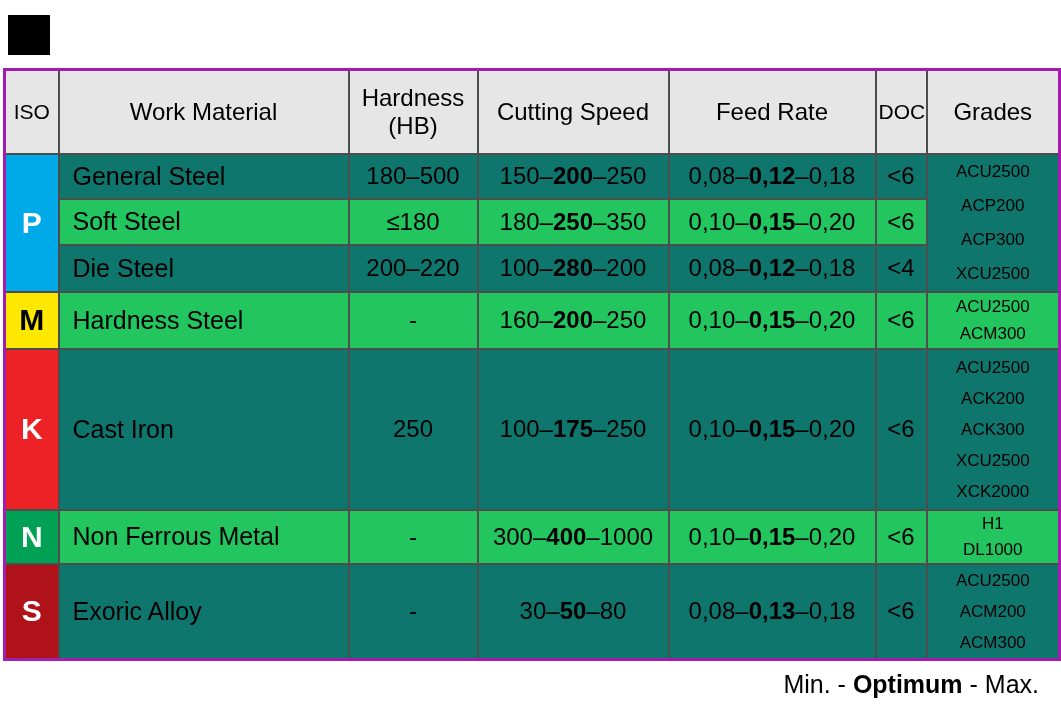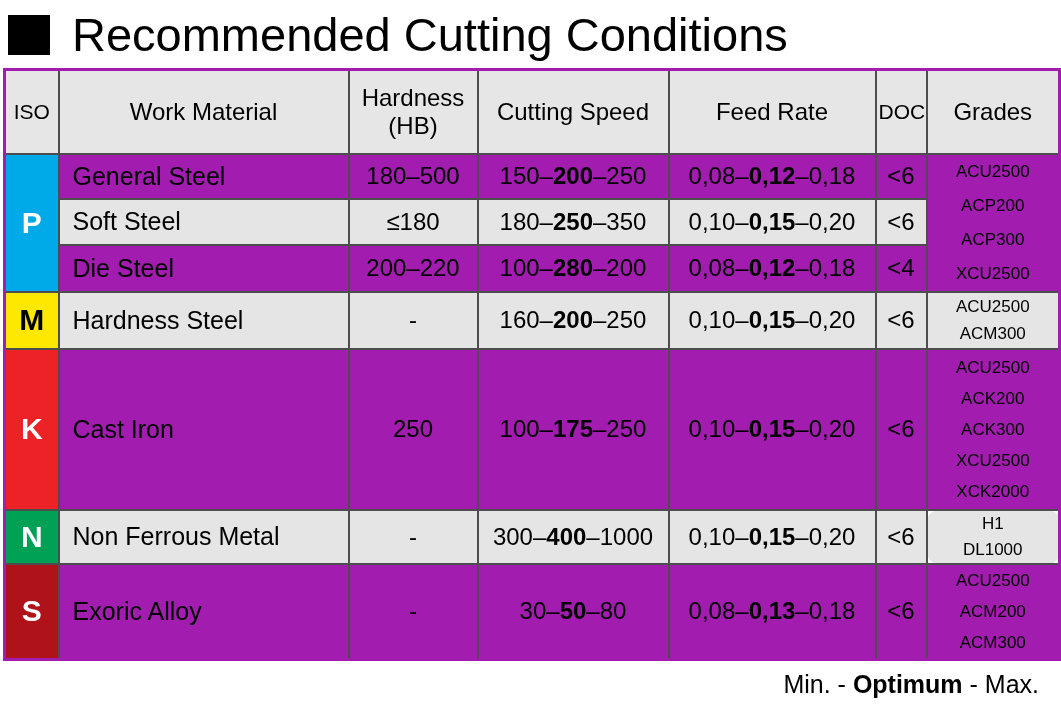--- a/index.html
+++ b/index.html
@@ -37,33 +37,33 @@
   }
   .cc-table { border: 3px solid #a21caf; }
   thead th {
     background: #e6e6e6;
     font-weight: 400;
     font-size: 25px;
     height: 84px;
   }
   th.small-head { font-size: 21px; }
   .pre { white-space: pre-line; }
-  td.shade { background: #e5e5e5; }
-  td.white-bg { background: #a21caf; }
+  td.shade { background: #22c55e; }
+  td.white-bg { background: #0f766e; }
   td.material {
     text-align: left; padding-left: 13px; font-size: 25px;
   }
   td.iso-cell {
     font-weight: 700; font-size: 30px;
   }
   td.grades { font-size: 17px; }
   td.grades-p { line-height: 34px; }
   td.grades-m { line-height: 27px; }
   td.grades-k { line-height: 31px; }
-  td.grades-n { line-height: 26px; border-radius: 12px; }
+  td.grades-n { line-height: 26px; }
   td.grades-s { line-height: 31px; }
   .opt { font-weight: 700; text-align: right; }
   tr.r-gs  { height: 45px; }
   tr.r-ss  { height: 45px; }
   tr.r-ds  { height: 46px; }
   tr.r-m   { height: 57px; }
   tr.r-k   { height: 161px; }
   tr.r-n   { height: 52px; }
   tr.r-s   { height: 95px; }
   .footer-note {
@@ -71,21 +71,20 @@
     padding: 9px 22px 0 0;
     font-size: 25px;
   }
   .footer-note .opt { font-weight: 700; }
 </style>
 </head>
 <body>
 
 <div class="title-row">
   <span class="bullet"></span>
-  <h1 class="title-text">Recommended Cutting Conditions</h1>
 </div>
 
 <table class="cc-table">
   <colgroup>
     <col style="width:54px">
       <col style="width:290px">
       <col style="width:129px">
     <col style="width:191px">
       <col style="width:207px">
       <col style="width:51px">

